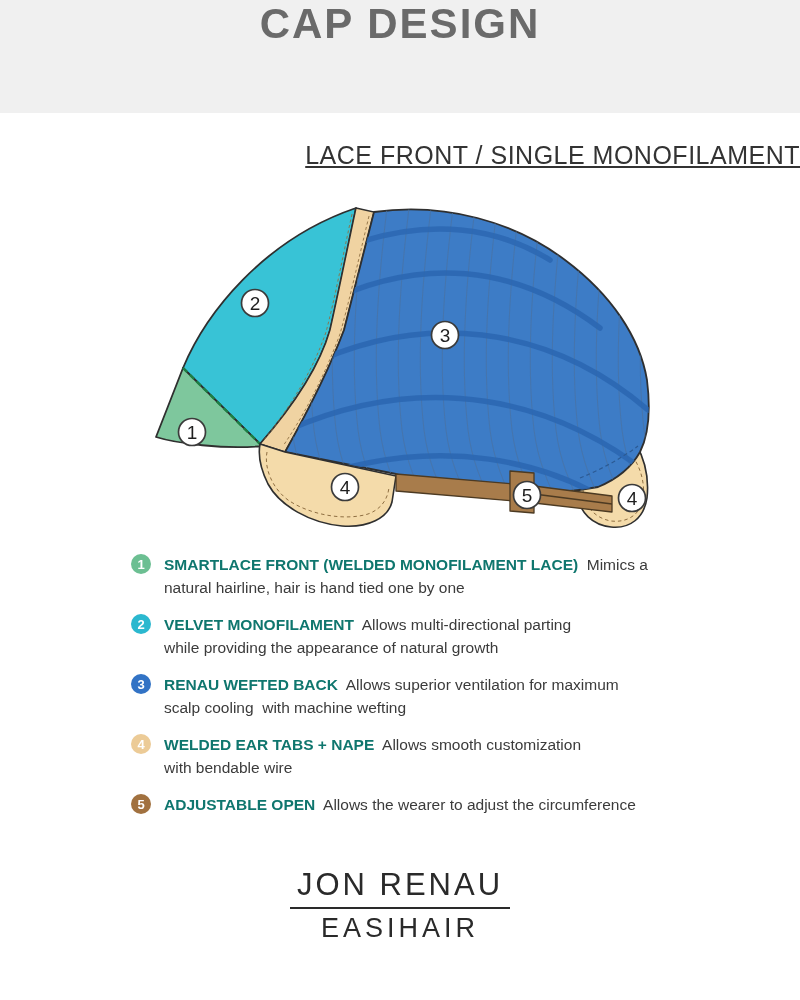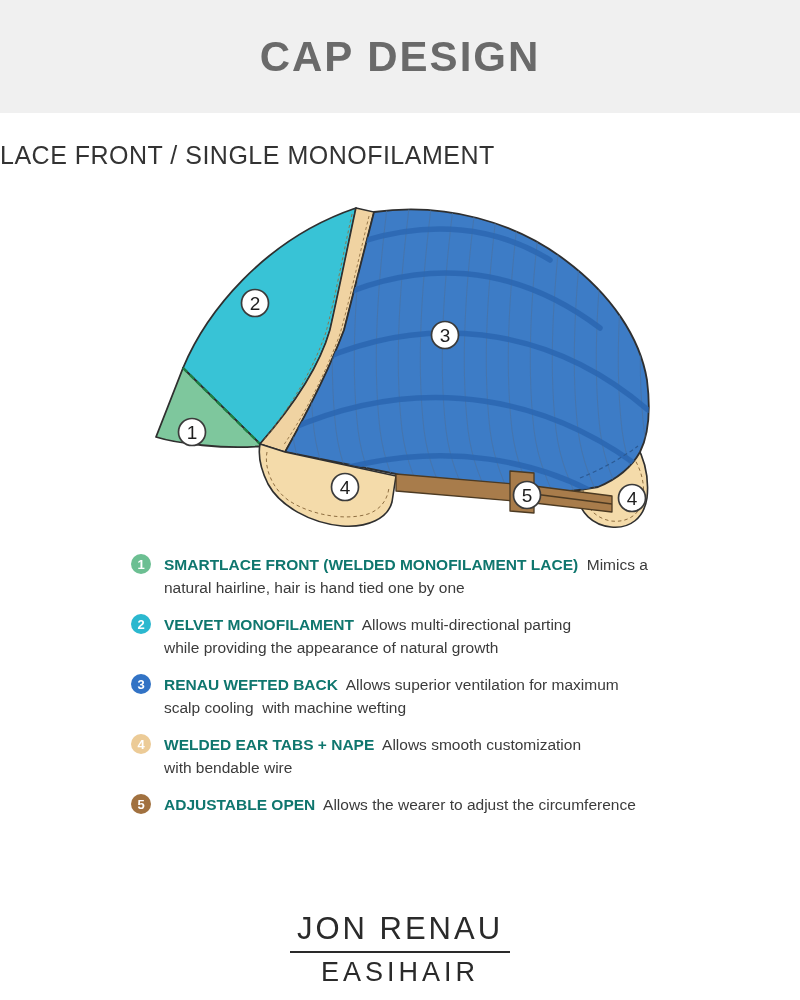--- a/index.html
+++ b/index.html
@@ -1,32 +1,32 @@
 <!DOCTYPE html>
 <html><head>
 <meta charset="utf-8">
 <style>
   html,body{margin:0;padding:0;}
   body{width:800px;height:1000px;background:#fff;font-family:"Liberation Sans",sans-serif;}
   .page{position:relative;width:800px;height:1000px;overflow:hidden;}
   .banner{position:absolute;top:0;left:0;width:800px;height:113px;background:#f0f0f0;
-          display:flex;align-items:center;justify-content:center;}
+          display:flex;align-items:flex-start;justify-content:center;}
   .banner h1{margin:0;font-size:42px;font-weight:bold;letter-spacing:2px;color:#6a6a6a;}
-  .subtitle{position:absolute;top:141px;left:0;width:800px;margin:0;text-align:left;
-            font-size:25px;font-weight:400;letter-spacing:.5px;color:#333;}
+  .subtitle{position:absolute;top:141px;left:0;width:800px;margin:0;text-align:right;
+            font-size:25px;font-weight:400;letter-spacing:.5px;color:#333;text-decoration:underline;}
   .diagram{position:absolute;top:200px;left:0;width:800px;height:345px;}
   .callout-circle{fill:#fff;stroke:#3b3b3b;stroke-width:1.7;}
   .callout-num{font-family:"Liberation Sans",sans-serif;font-size:19px;fill:#1f1f1f;text-anchor:middle;}
   .legend{position:absolute;top:553px;left:131px;width:560px;list-style:none;margin:0;padding:0;}
   .legend-item{display:flex;align-items:flex-start;margin-bottom:14px;}
   .lg-num{flex:0 0 20px;width:20px;height:20px;border-radius:50%;color:#fff;font-size:13px;
           font-weight:bold;display:flex;align-items:center;justify-content:center;margin-top:1px;}
   .lg-text{margin:0 0 0 13px;font-size:15.5px;line-height:23px;color:#3b3b3b;white-space:pre-line;}
   .lg-text b{color:#0f766e;}
-  .footer{position:absolute;top:867px;left:0;width:800px;text-align:center;color:#2a2a2a;margin-top:44px;}
+  .footer{position:absolute;top:867px;left:0;width:800px;text-align:center;color:#2a2a2a;}
   .brand-top{font-size:31px;letter-spacing:3px;}
   .brand-rule{width:220px;height:2px;background:#2a2a2a;margin:4px auto;}
   .brand-bottom{font-size:27px;letter-spacing:4px;}
 </style>
 </head>
 <body>
 
 <div class="page">
 
   <header class="banner">

